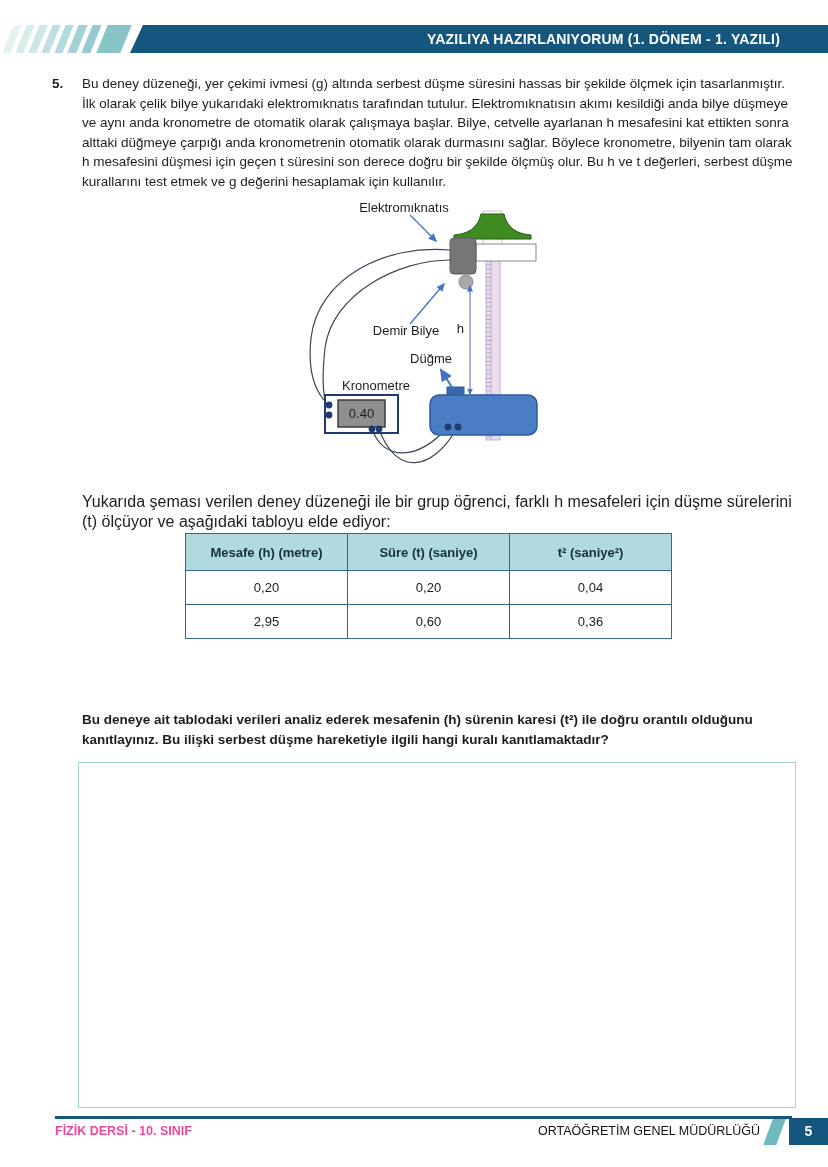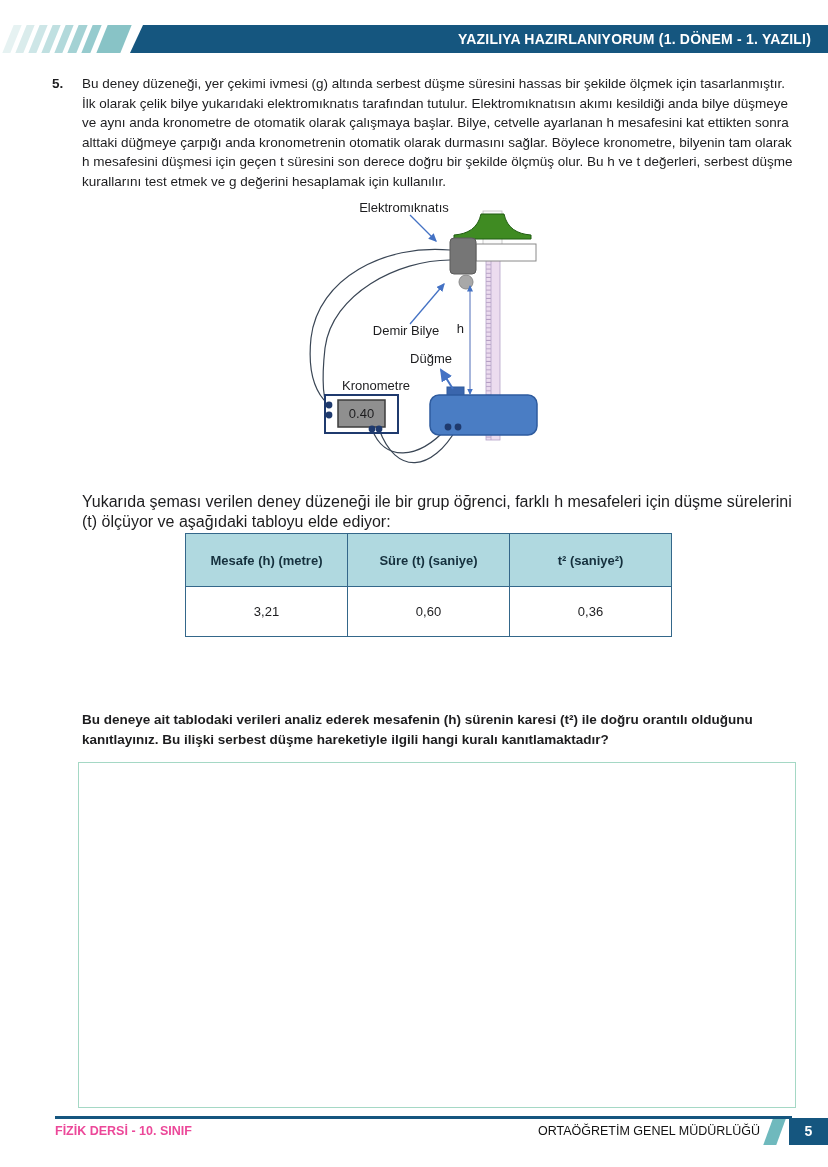--- a/index.html
+++ b/index.html
@@ -9,36 +9,36 @@
     margin:0 auto;overflow:hidden;
   }
   
   .header-band{position:absolute;left:0;top:25px;width:828px;height:28px;}
   .stripes{position:absolute;left:8px;top:0;width:140px;height:28px;}
   .stripe{position:absolute;top:0;height:28px;transform:skewX(-22deg);transform-origin:center;}
   .header-bar{
     position:absolute;left:130px;right:0;top:0;height:28px;background:#15567f;
     clip-path:polygon(13px 0,100% 0,100% 100%,0 100%);
     color:#fff;font-weight:bold;font-size:14px;line-height:28px;text-align:right;
-    padding-right:17px;box-sizing:border-box;letter-spacing:.2px;
+    padding-right:48px;box-sizing:border-box;letter-spacing:.2px;
   }
   
   .question-row{position:absolute;left:52px;top:74px;width:742px;display:flex;}
   .q-num{width:30px;font-weight:bold;font-size:13.5px;line-height:19.5px;flex:0 0 30px;}
   .q-text{font-size:13.5px;line-height:19.5px;width:712px;}
   .body-text{font-size:16px;line-height:19.5px;}
   .intro-text{position:absolute;left:82px;top:492px;width:710px;}
   .task-text{position:absolute;left:82px;top:710px;width:716px;font-weight:bold;font-size:13.5px;line-height:19.5px;}
   
   .diagram{position:absolute;left:300px;top:198px;width:280px;height:292px;}
   .diagram svg{display:block;}
   .dlabel{font-size:13px;fill:#1d1d1f;font-family:"Liberation Sans","DejaVu Sans",sans-serif;}
   
   .data-table{position:absolute;left:185px;top:533px;border-collapse:collapse;table-layout:fixed;width:487px;}
-  .data-table th,.data-table td{border:1px solid #34678a;text-align:center;font-size:13px;padding:12px;}
+  .data-table th,.data-table td{border:1px solid #34678a;text-align:center;font-size:13px;padding:4px;}
   .data-table th{height:28px;background:#b0d9e0;font-weight:bold;color:#15303d;}
   .data-table td{height:25px;background:#ffffff;}
   .data-table tr.alt td{background:#ddeef1;}
   
   .answer-box{position:absolute;left:78px;top:762px;width:718px;height:346px;border:1.5px solid #a5d8c5;background:#fff;box-sizing:border-box;}
   
   .footer-line{position:absolute;left:55px;top:1116px;width:737px;height:2.5px;background:#15567f;}
   .footer-left{position:absolute;left:55px;top:1124px;font-weight:bold;font-size:12.5px;color:#ec4899;}
   .footer-right{position:absolute;right:68px;top:1124px;font-weight:normal;font-size:12.5px;color:#111;}
   .footer-stripe{position:absolute;left:768px;top:1119px;width:13px;height:26px;background:#6fb9bd;transform:skewX(-20deg);}
@@ -135,21 +135,26 @@
   <table class="data-table">
     <thead>
       <tr>
         <th>Mesafe (h) (metre)</th>
         <th>Süre (t) (saniye)</th>
         <th>t² (saniye²)</th>
       </tr>
     </thead>
     <tbody>
       <tr>
-        <td>3,21</td>
+        <td>0,20</td>
+        <td>0,20</td>
+        <td>0,04</td>
+      </tr>
+      <tr>
+        <td>2,95</td>
         <td>0,60</td>
         <td>0,36</td>
       </tr>
     </tbody>
   </table>
 
   <div class="task-text">Bu deneye ait tablodaki verileri analiz ederek mesafenin (h) sürenin karesi (t²) ile doğru orantılı olduğunu kanıtlayınız. Bu ilişki serbest düşme hareketiyle ilgili hangi kuralı kanıtlamaktadır?</div>
 
   <div class="answer-box"></div>
 

